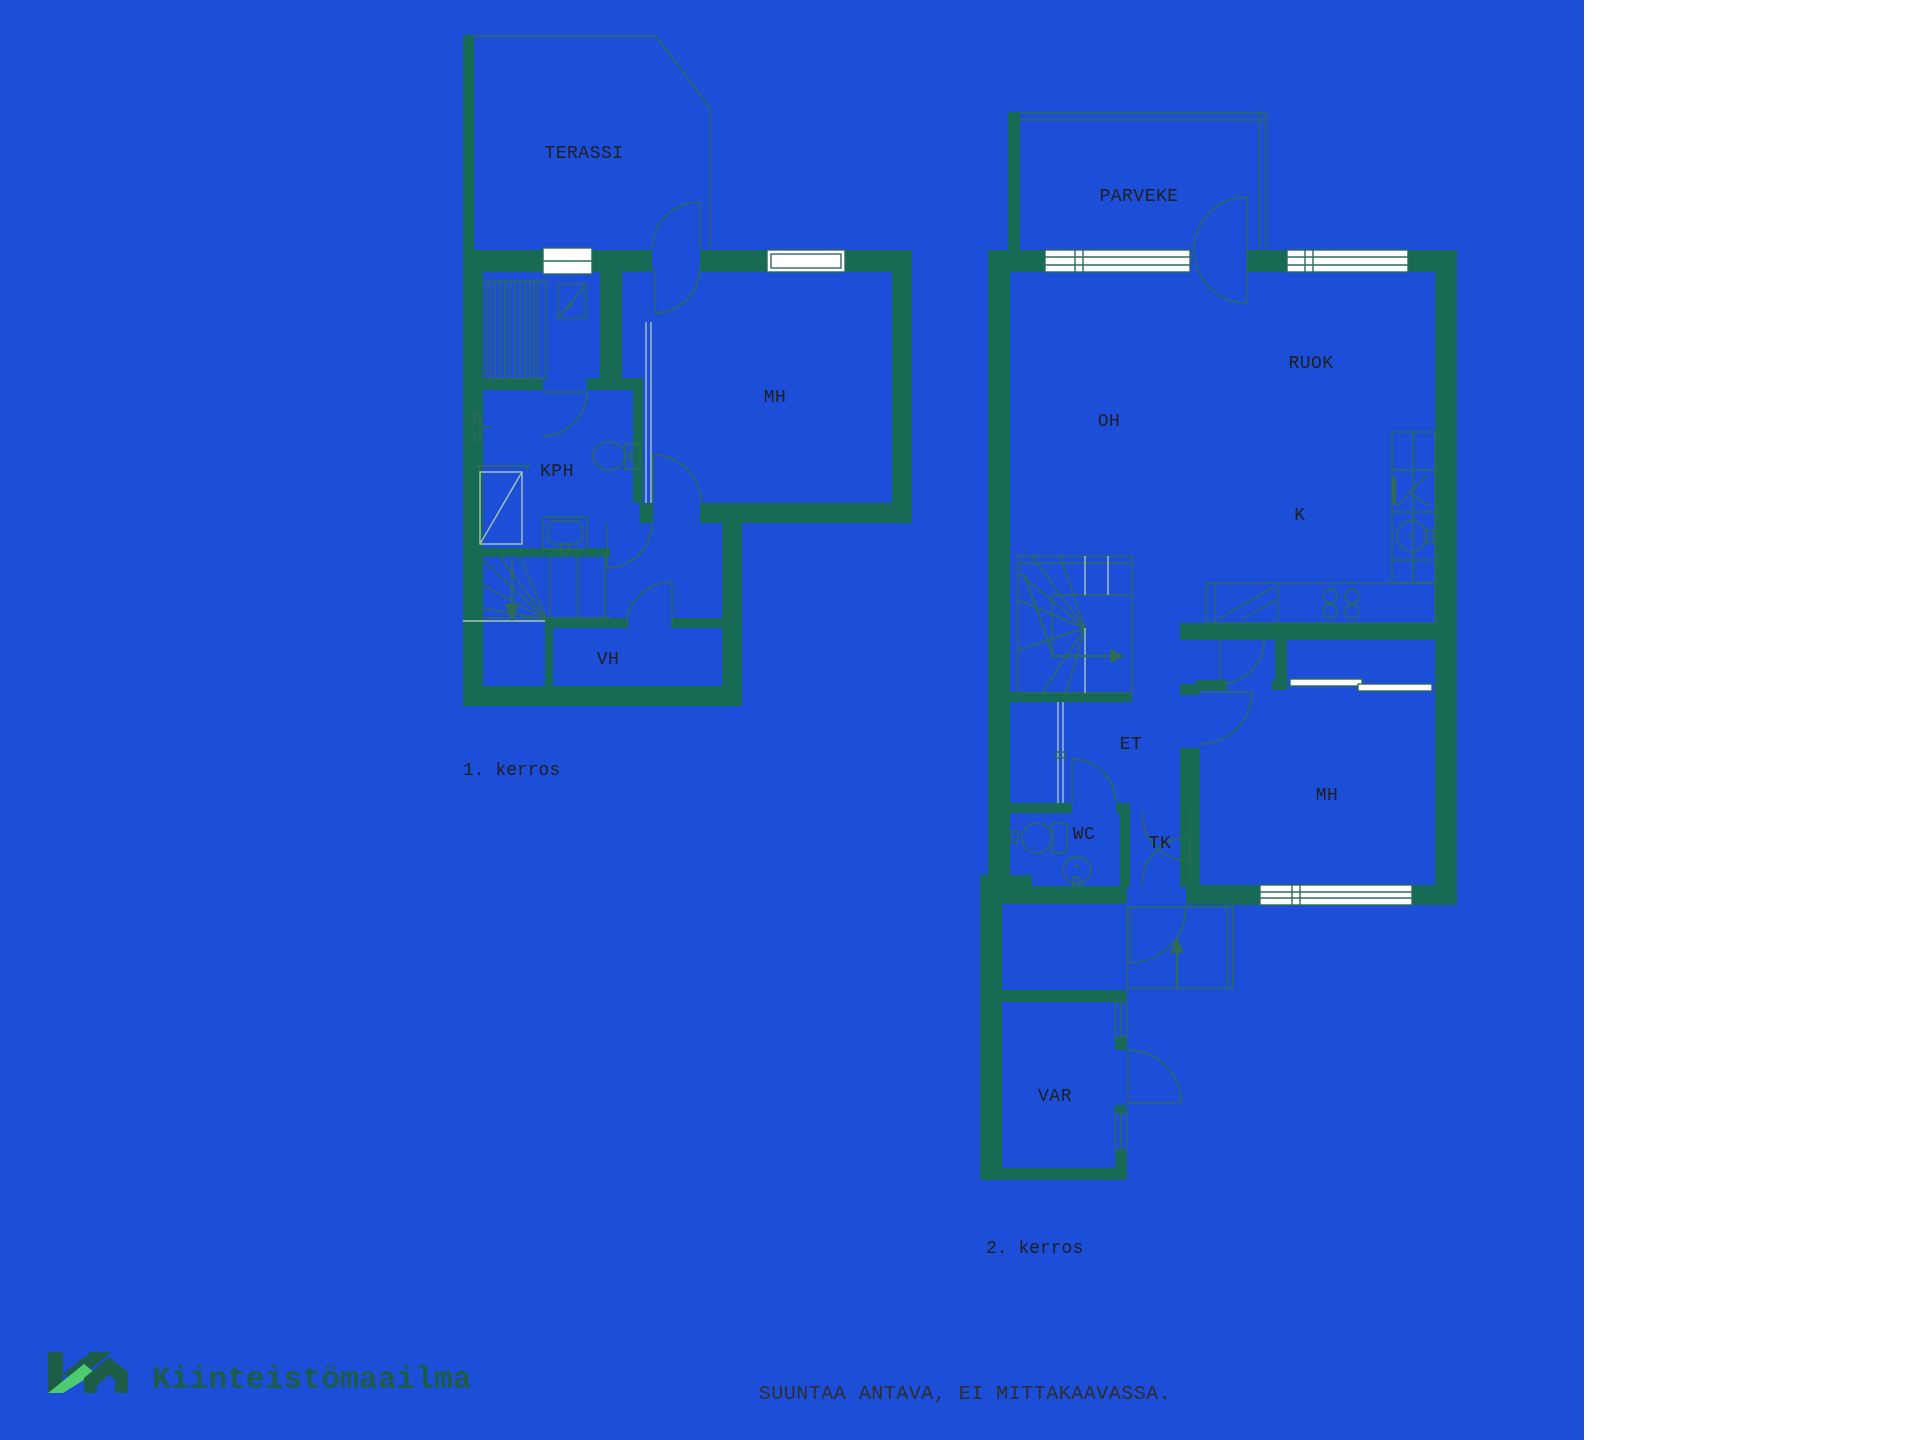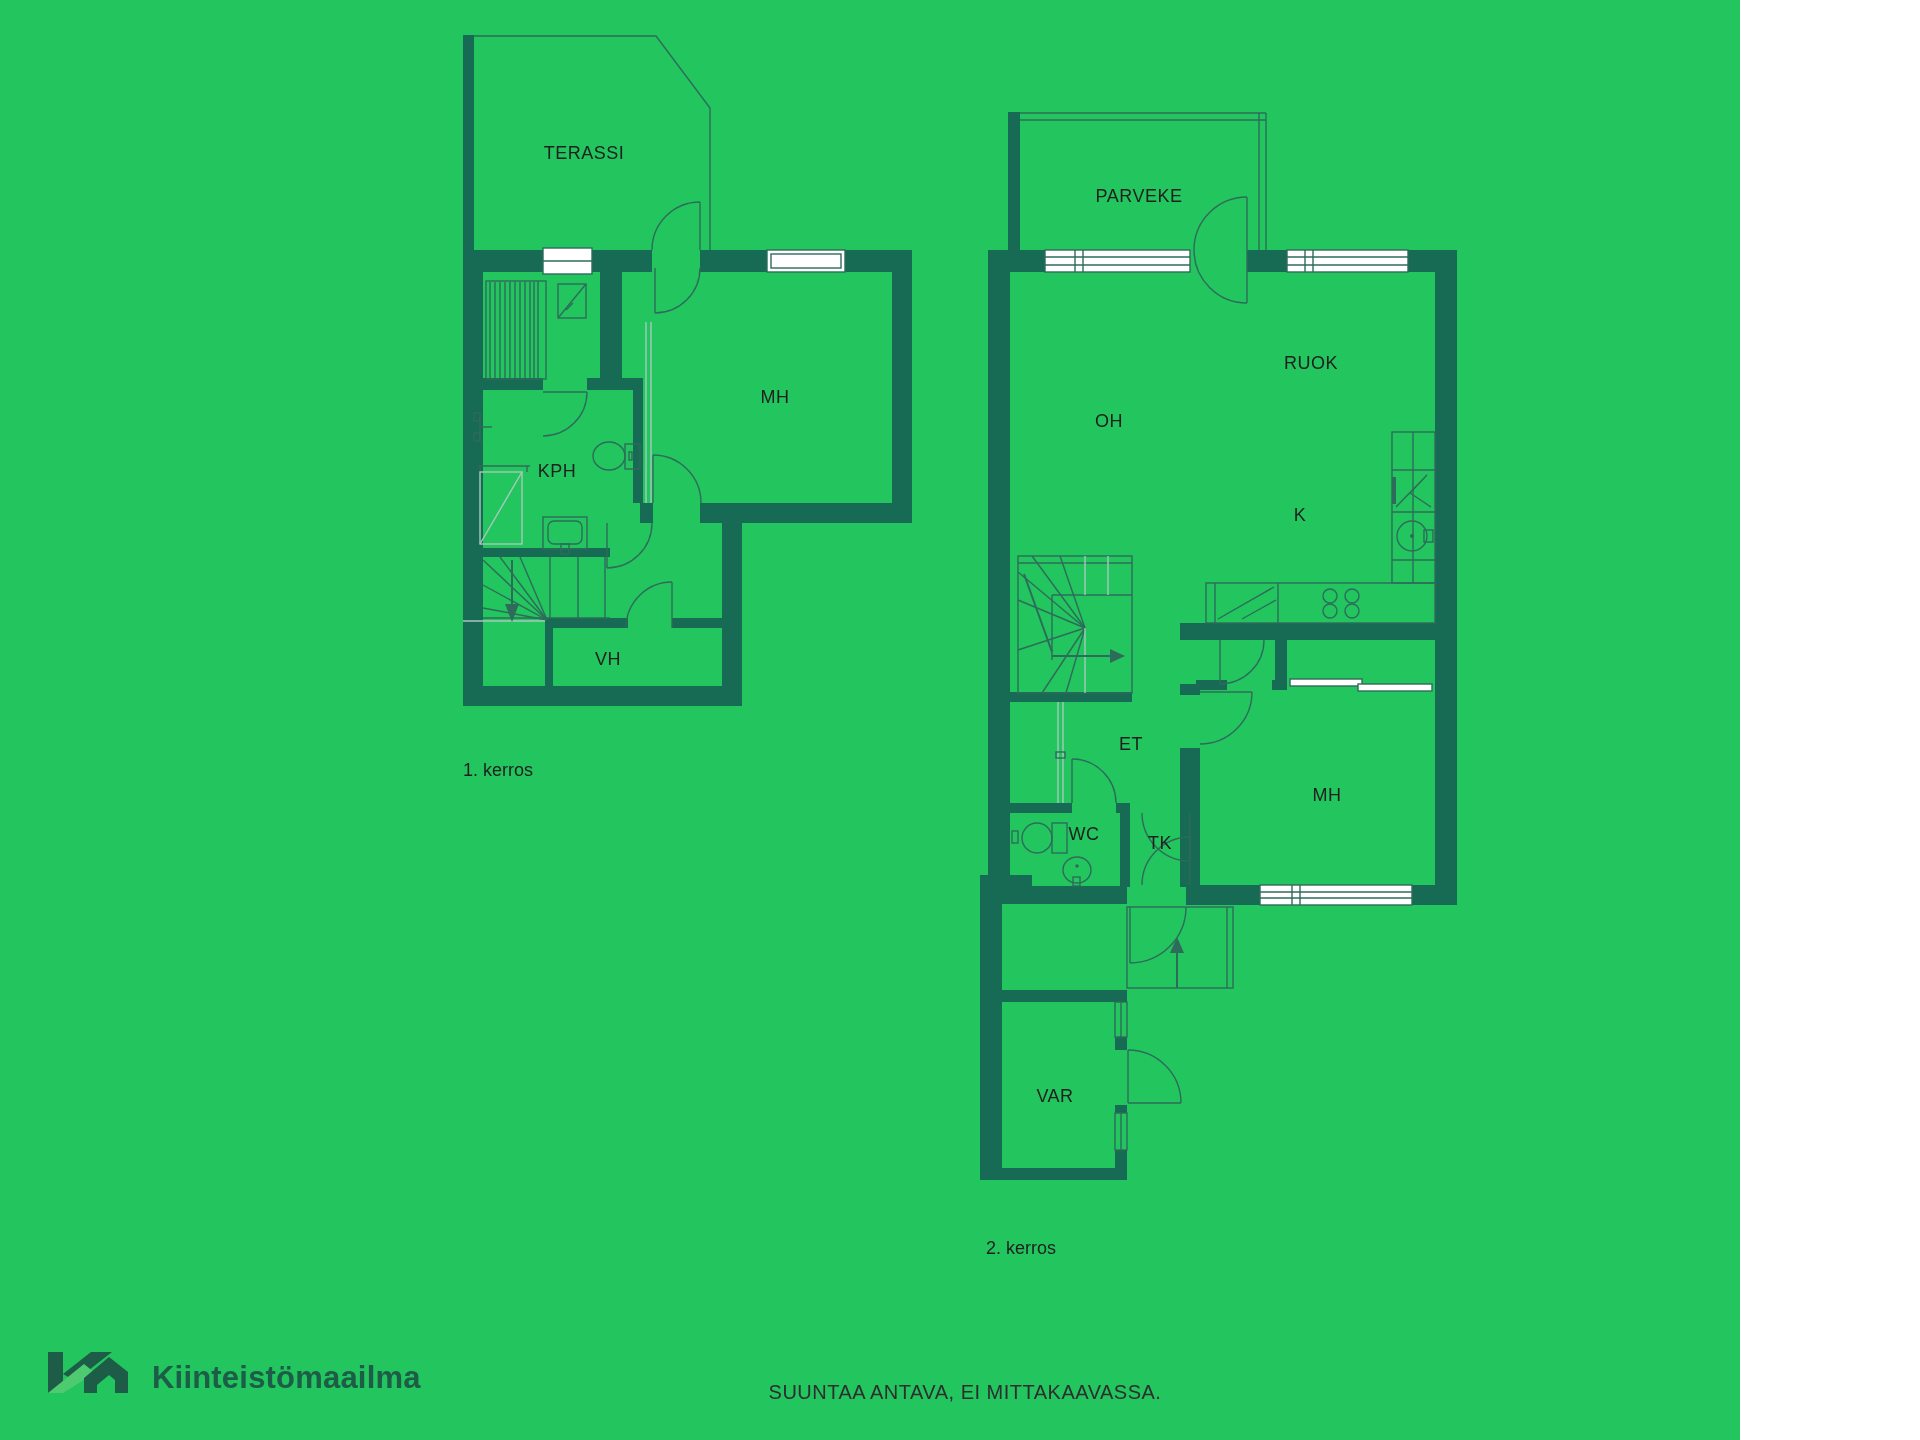--- a/index.html
+++ b/index.html
@@ -1,17 +1,17 @@
 <!DOCTYPE html>
 <html style="--wall: #176a53; --line: #2f6b5b; --light_line: #a8c8bd; --text: #1f1f1f; --footer_text: #2e2e2e; --logo_dark: #1d5c47; --logo_light: #4ecb71;"><head>
 <meta charset="utf-8">
 <style>
   html,body{margin:0;padding:0;background:#ffffff;}
-  .page{position:relative;width:1740px;height:1440px;background:#22c55e;overflow:hidden;
-        font-family:Liberation Sans, sans-serif;}
+  .page{position:relative;width:1584px;height:1440px;background:#1d4ed8;overflow:hidden;
+        font-family:Liberation Mono, monospace;}
   svg{position:absolute;left:0;top:0;}
   .wall{fill:var(--wall);stroke:none;}
   .ln{stroke:var(--line);stroke-width:1.4;fill:none;}
   .ln2{stroke:var(--line);stroke-width:2;fill:none;}
   .lt{stroke:var(--light_line);stroke-width:1.4;fill:none;}
   .wfill{fill:#ffffff;}
   .lnfill{fill:var(--line);}
   .room-label{font-size:18px;fill:var(--text);text-anchor:middle;letter-spacing:.5px;}
   .floor-label{font-size:18px;fill:var(--text);text-anchor:start;}
   .footer-label{font-size:20px;fill:var(--footer_text);text-anchor:middle;letter-spacing:.5px;}

